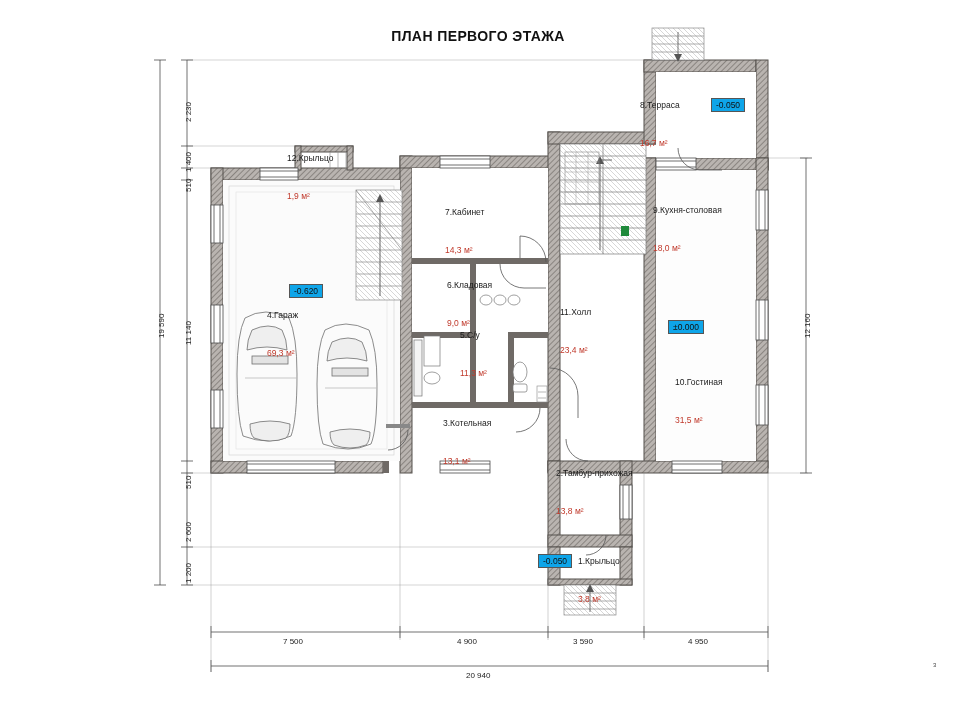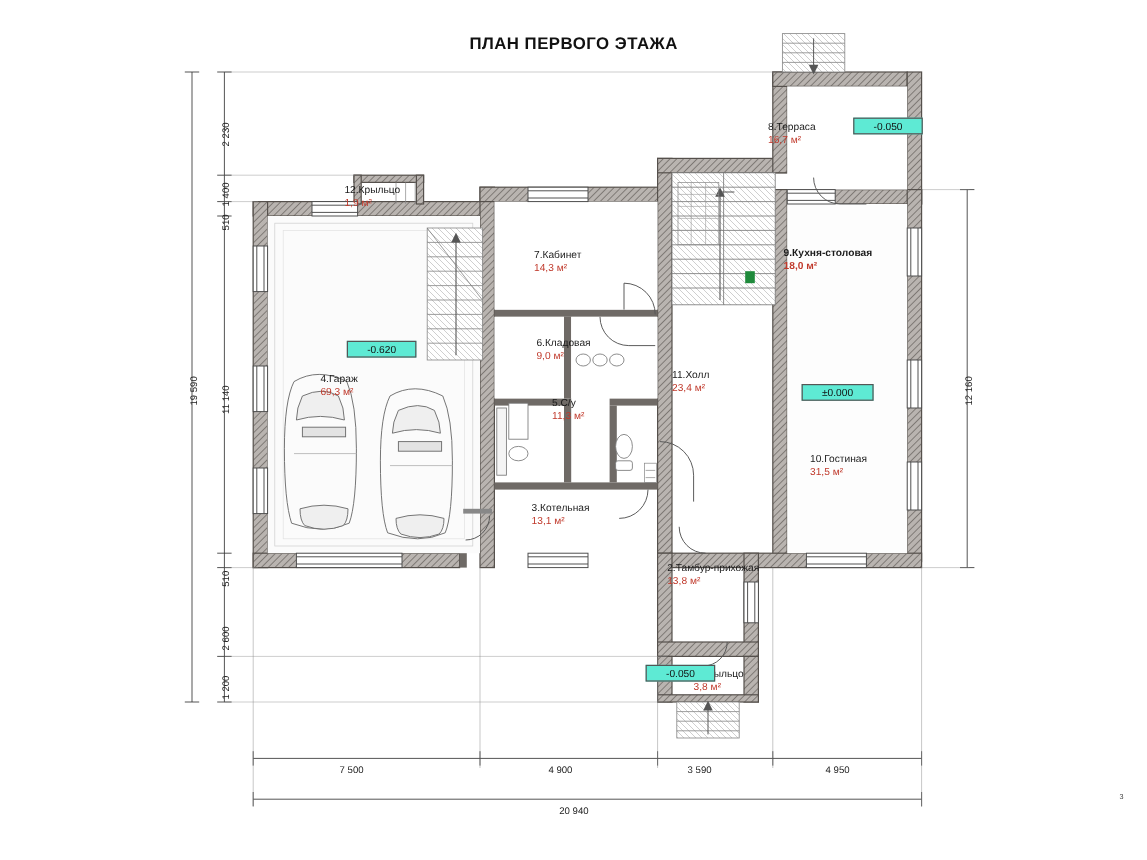--- a/index.html
+++ b/index.html
@@ -20,38 +20,38 @@
     letter-spacing:.4px;
     color:#111;
   }
   .lbl{
     position:absolute;
     font-size:8.5px;
     color:#1a1a1a;
     line-height:1.25;
     white-space:nowrap;
   }
-  .lbl .area{color:#c0392b;}
+  .lbl .area{color:#c0392b;margin-top:27px;}
   .dim{
     position:absolute;
     font-size:8px;
     color:#222;
     white-space:nowrap;
   }
   .dim.vert{
     transform-origin:0 0;
     transform:rotate(-90deg);
   }
   .mark{
     position:absolute;
     font-size:8.5px;
     color:#111;
     border:1px solid #555;
-    background:#5eead4;
-    padding:1px 16px;
+    background:#0ea5e9;
+    padding:1px 4px;
     white-space:nowrap;
   }
   .tiny{
     position:absolute;
     font-size:6px;
     color:#444;
   }
 </style>
 </head>
 <body>
@@ -347,21 +347,21 @@
   <div class="area">1,9 м²</div>
 </div>
 <div class="lbl" style="left:640px;top:100px;width:72px;">
   <div>8.Терраса</div>
   <div class="area">16,7 м²</div>
 </div>
 <div class="lbl" style="left:445px;top:207px;width:76px;">
   <div>7.Кабинет</div>
   <div class="area">14,3 м²</div>
 </div>
-<div class="lbl" style="left:653px;top:205px;width:104px;font-weight:bold;">
+<div class="lbl" style="left:653px;top:205px;width:104px;">
   <div>9.Кухня-столовая</div>
   <div class="area">18,0 м²</div>
 </div>
 <div class="lbl" style="left:447px;top:280px;width:80px;">
   <div>6.Кладовая</div>
   <div class="area">9,0 м²</div>
 </div>
 <div class="lbl" style="left:560px;top:307px;width:66px;">
   <div>11.Холл</div>
   <div class="area">23,4 м²</div>

